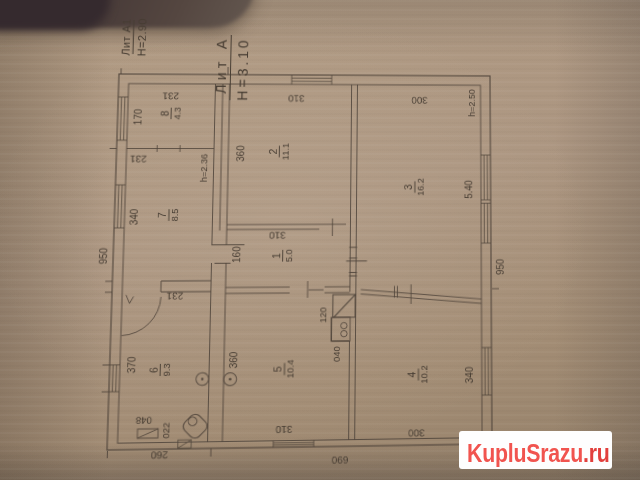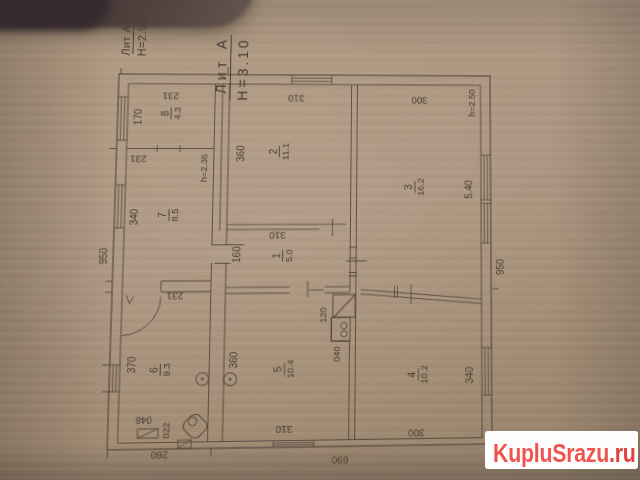--- a/index.html
+++ b/index.html
@@ -19,21 +19,21 @@
 #darkcorner{position:absolute;left:-10px;top:-22px;width:265px;height:50px;
 background:linear-gradient(115deg,#392e32 0%,#473a38 40%,#544640 70%,#645850 100%);
 border-radius:0 0 44px 0;filter:blur(2px);
 box-shadow:0 5px 16px rgba(72,60,50,0.55);}
 #darkcorner2{position:absolute;left:-10px;top:-22px;width:120px;height:52px;
 background:#352a2e;border-radius:0 0 30px 0;filter:blur(4px);}
 #plan{position:absolute;left:0;top:0;width:490px;height:420px;
 transform-origin:0 0;
 transform:matrix3d(0.04365766,-0.98717581,0,0.00010013,1.04695167,0.00990226,0,0.00005805,0,0,1,0,84.86744291,491.61377403,0,1.00000000);}
 #plan svg{display:block;filter:blur(0.55px);}
-#wm{position:absolute;left:485px;top:431px;width:153px;height:38px;background:#fefefe;
+#wm{position:absolute;left:459px;top:431px;width:153px;height:38px;background:#fefefe;
 border-radius:3px;overflow:hidden;}
 #wm span{position:absolute;left:8px;top:7px;font-weight:bold;font-size:26px;letter-spacing:-0.3px;
 color:#f1544f;white-space:nowrap;transform:scaleX(0.82);transform-origin:0 0;}
 #wm b{color:#e2403d;}
 </style>
 </head>
 <body>
 
 <div id="paper"></div>
 <div id="streaks"></div>

